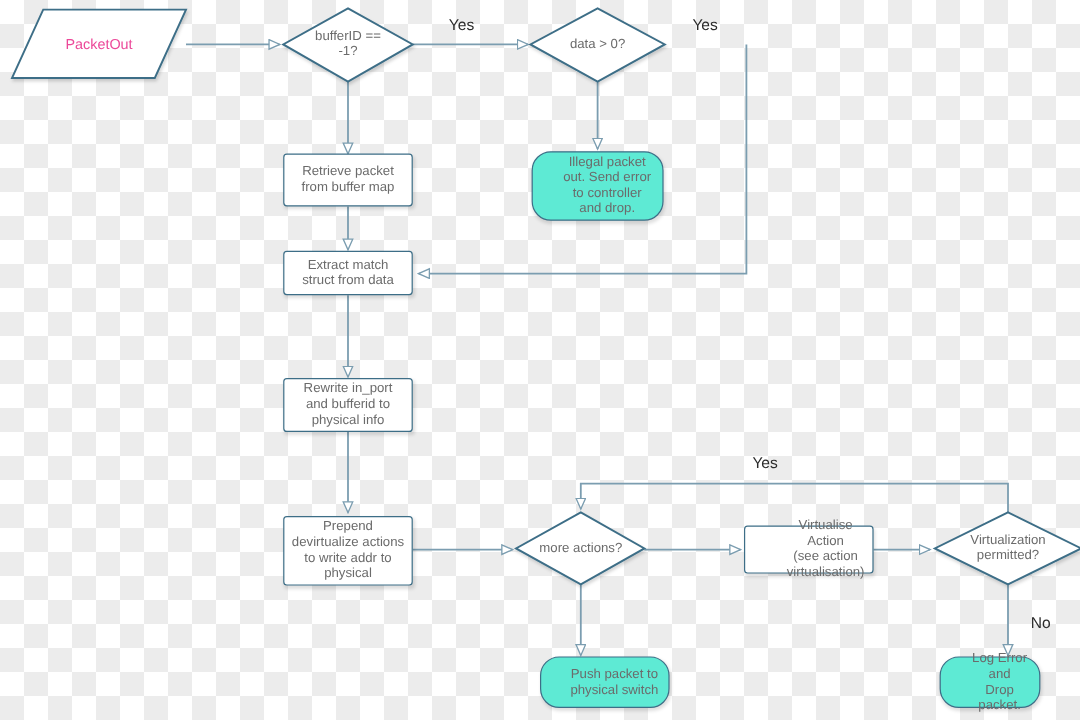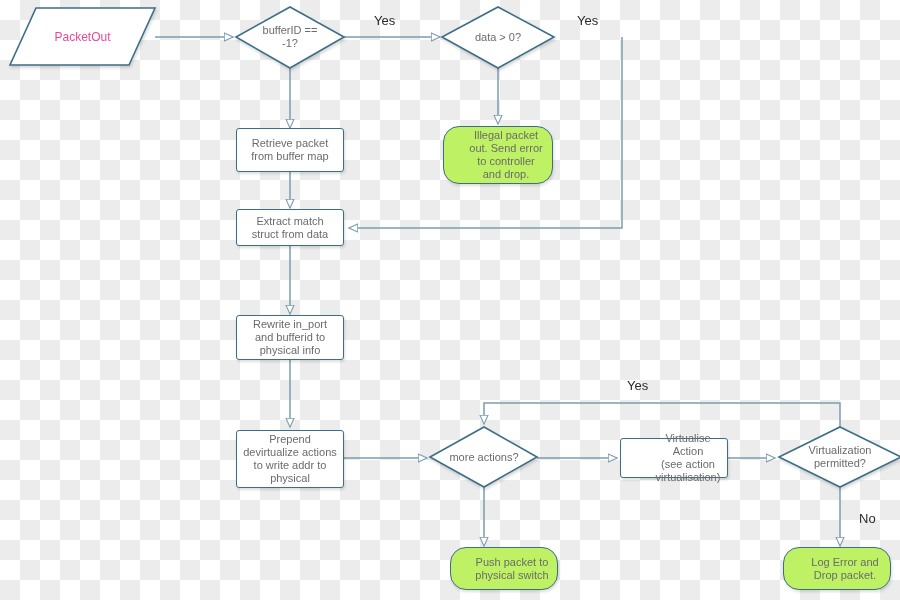--- a/index.html
+++ b/index.html
@@ -12,21 +12,21 @@
       linear-gradient(45deg,#ececec 25%,transparent 25%,transparent 75%,#ececec 75%);
     background-size:40px 40px;
     background-position:0 0,20px 20px;
   }
   #canvas{position:absolute;inset:0;width:900px;height:600px;}
   .node{position:absolute;box-sizing:border-box;display:flex;align-items:center;
         justify-content:center;text-align:center;color:#6b6b6b;font-size:11px;
         line-height:13px;padding:2px 4px;}
   .proc{background:#fff;border:1.6px solid #3d6e87;border-radius:3px;
         box-shadow:1px 2px 3px rgba(0,0,0,0.13);}
-  .term{background:#bef264;border:1.6px solid #3d6e87;border-radius:16px;
+  .term{background:#5eead4;border:1.6px solid #3d6e87;border-radius:16px;
         box-shadow:1px 2px 3px rgba(0,0,0,0.13);padding-left:20px;}
   .dia-label{position:absolute;display:flex;align-items:center;justify-content:center;
              text-align:center;color:#6b6b6b;font-size:11px;line-height:13px;
              pointer-events:none;}
   .edge-label{position:absolute;color:#2b2b2b;font-size:13px;font-weight:400;
               font-family:"Liberation Sans",sans-serif;}
   .io-label{position:absolute;color:#ec4899;font-size:12px;}
 </style>
 </head>
 <body>
@@ -117,21 +117,21 @@
 <div class="dia-label" style="left:790px;top:432px;width:100px;height:50px;flex-direction:column;">
   <span>Virtualization</span>
   <span>permitted?</span>
 </div>
 
 <div class="node term" style="left:430px;top:547px;width:108px;height:43px;flex-direction:column;margin-left:20px;">
   <span>Push packet to</span>
   <span>physical switch</span>
 </div>
 
-<div class="node term" style="left:783px;top:547px;width:108px;height:43px;flex-direction:column;">
+<div class="node term" style="left:783px;top:547px;width:84px;height:43px;flex-direction:column;">
   <span>Log Error and</span>
   <span>Drop packet.</span>
 </div>
 
 <div class="edge-label" style="left:374px;top:13px;">Yes</div>
 <div class="edge-label" style="left:577px;top:13px;">Yes</div>
 <div class="edge-label" style="left:627px;top:378px;">Yes</div>
 <div class="edge-label" style="left:846px;top:511px;margin-left:13px;">No</div>
 
 </body></html>

